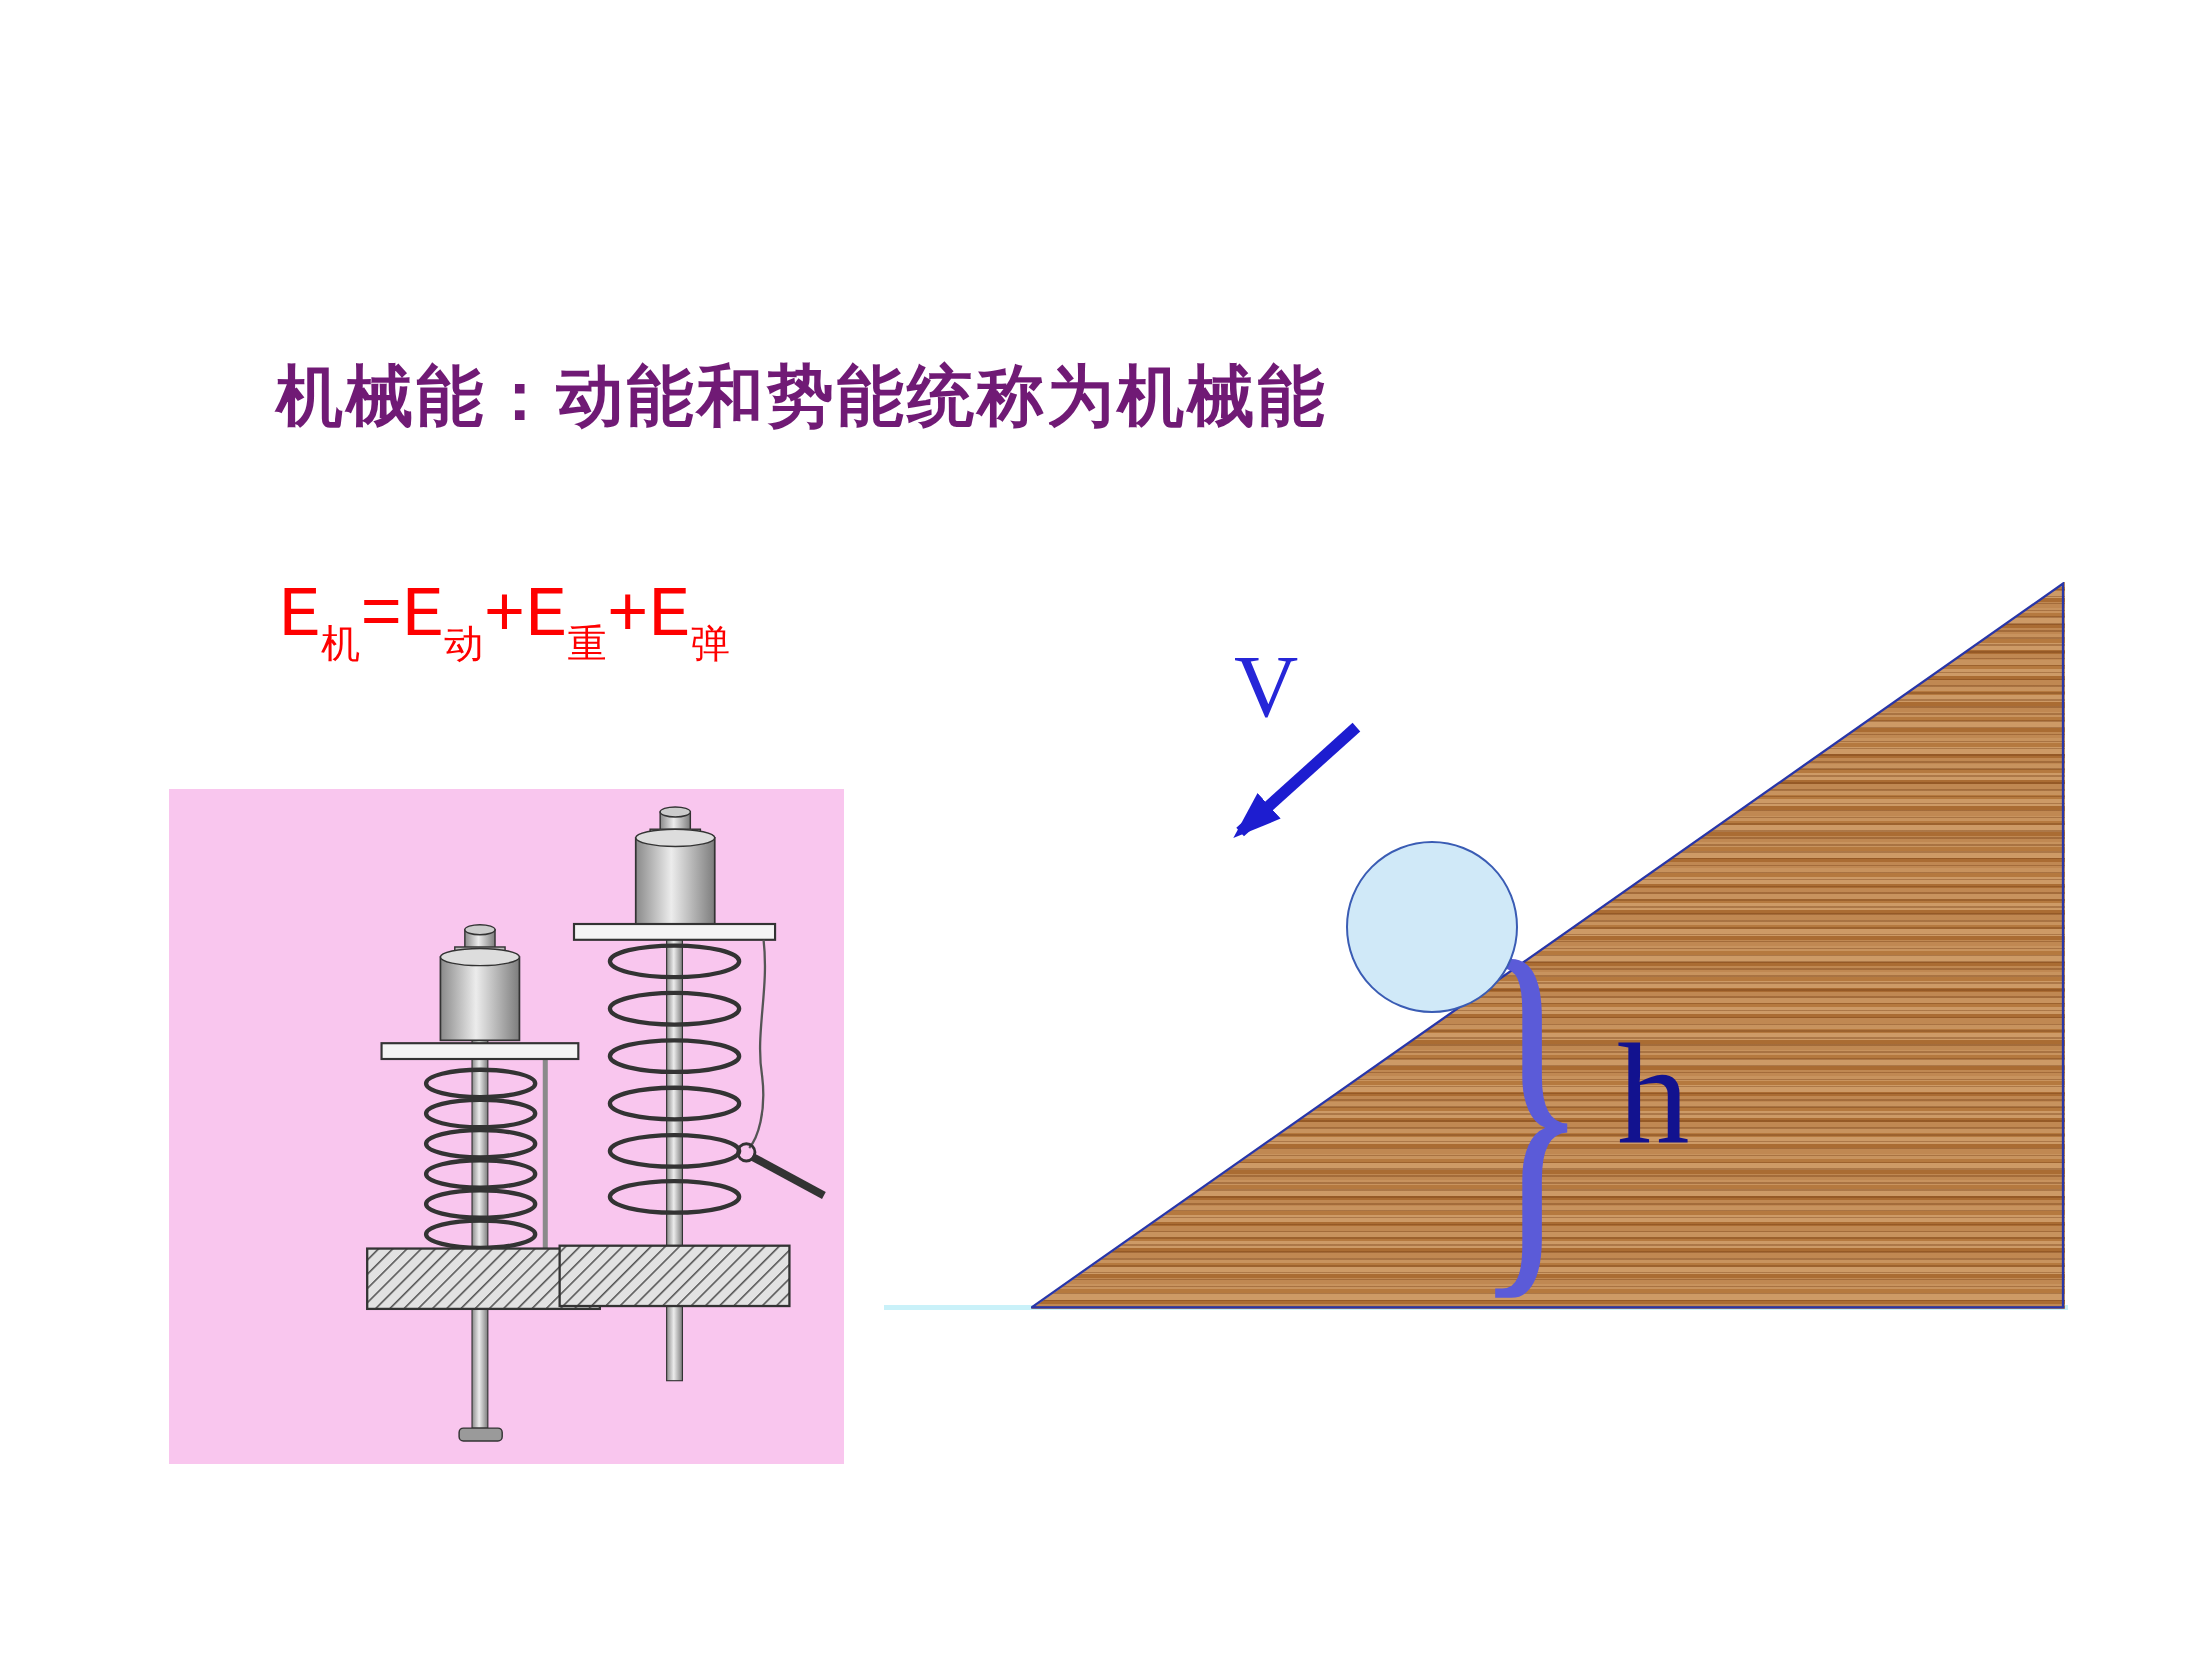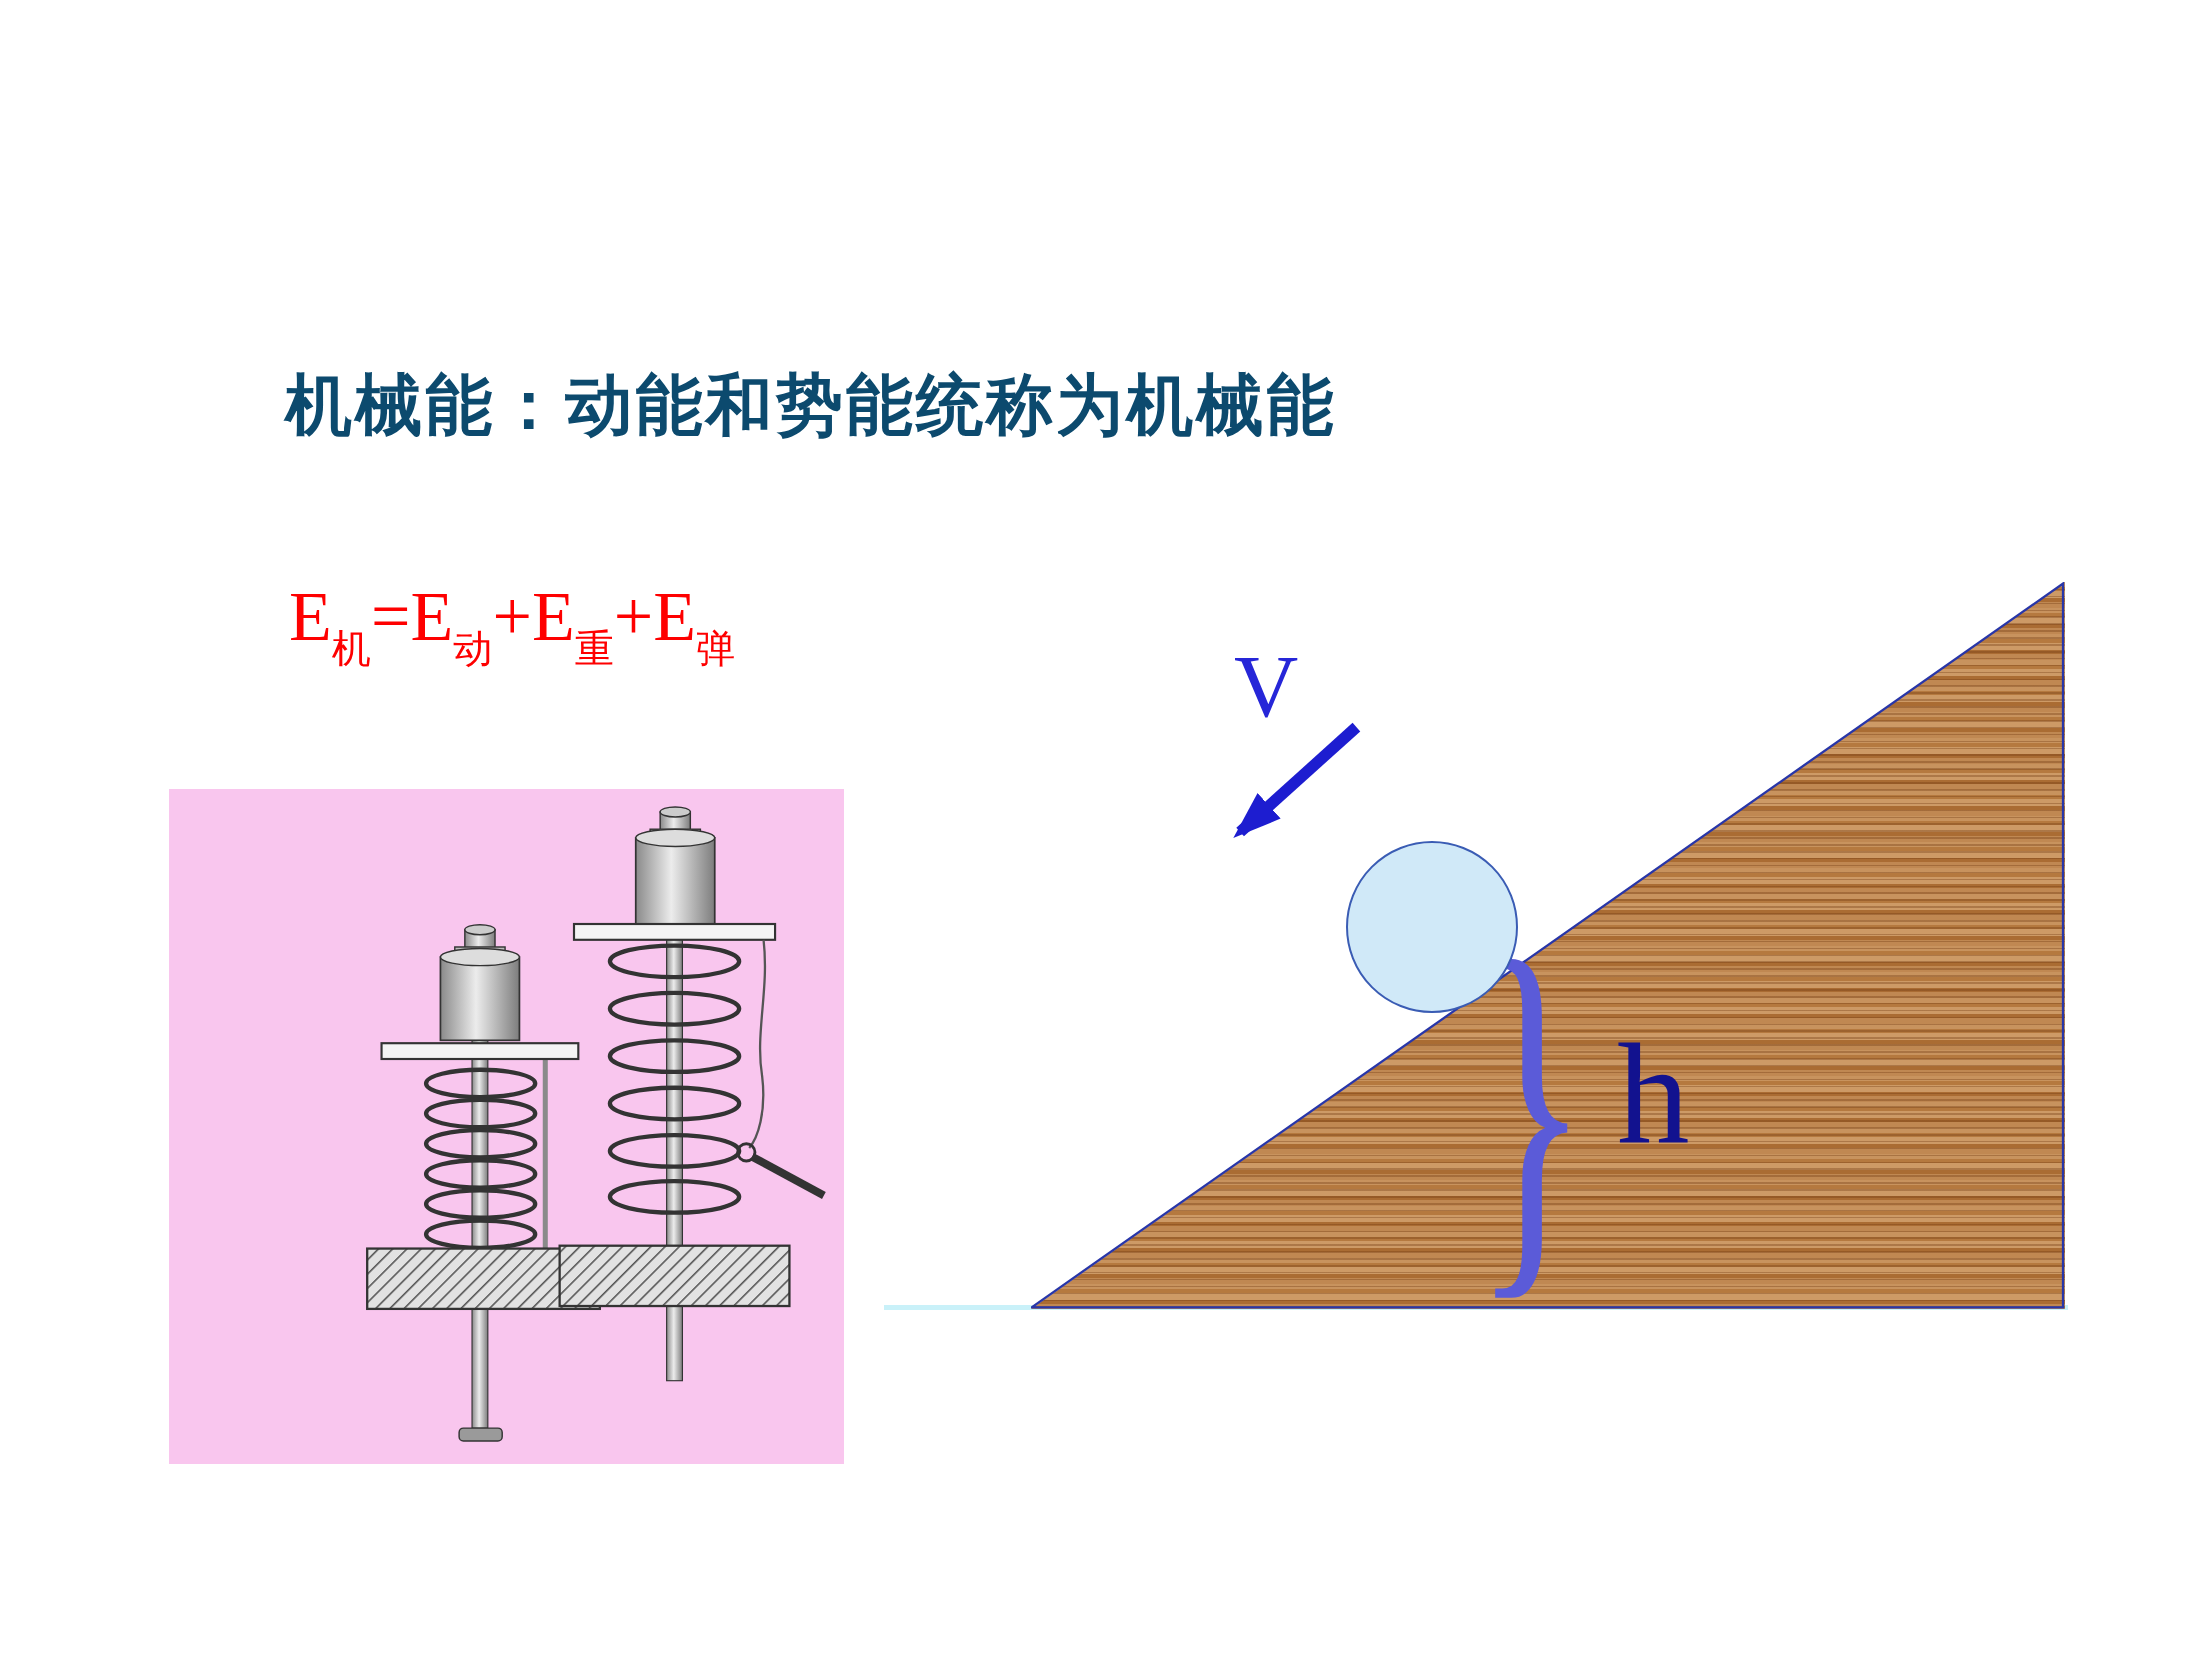--- a/index.html
+++ b/index.html
@@ -11,31 +11,31 @@
     font-family: "Liberation Sans", sans-serif;
   }
 
   
   .slide-title {
     position: absolute;
     left: 273px; top: 348px;
     font-size: 67px;
     font-weight: 800;
     letter-spacing: 3.1px;
-    color: #0c4a6e;
-    margin: 12px;
+    color: #701a75;
+    margin: 3px;
     white-space: nowrap;
   }
 
   
   .formula {
     position: absolute;
-    left: 289px; top: 582px;
+    left: 279px; top: 582px;
     color: #fe0000;
-    font-family: Liberation Serif, serif;
+    font-family: Liberation Mono, monospace;
     font-size: 70px;
     line-height: 1;
     white-space: nowrap;
   }
   .formula sub {
     font-size: 0.56em;
     line-height: 1;
     position: relative;
     top: 0.18em;
   }

